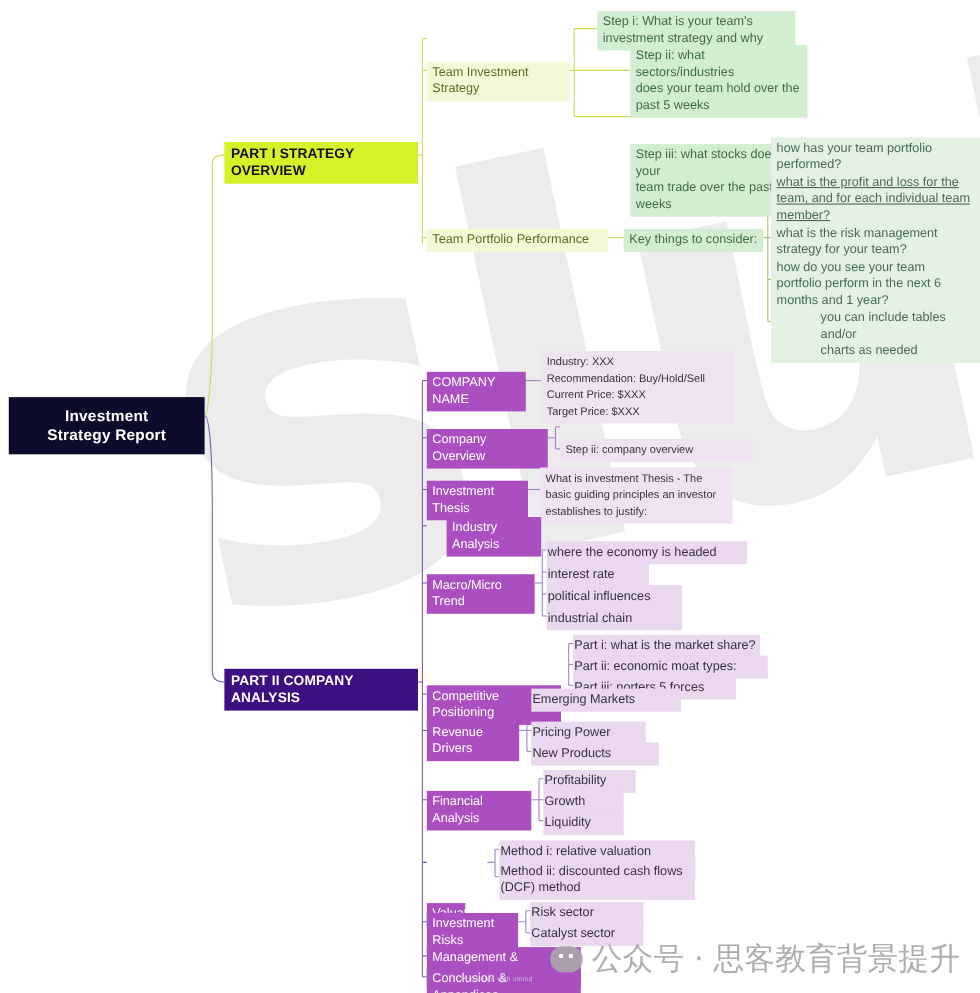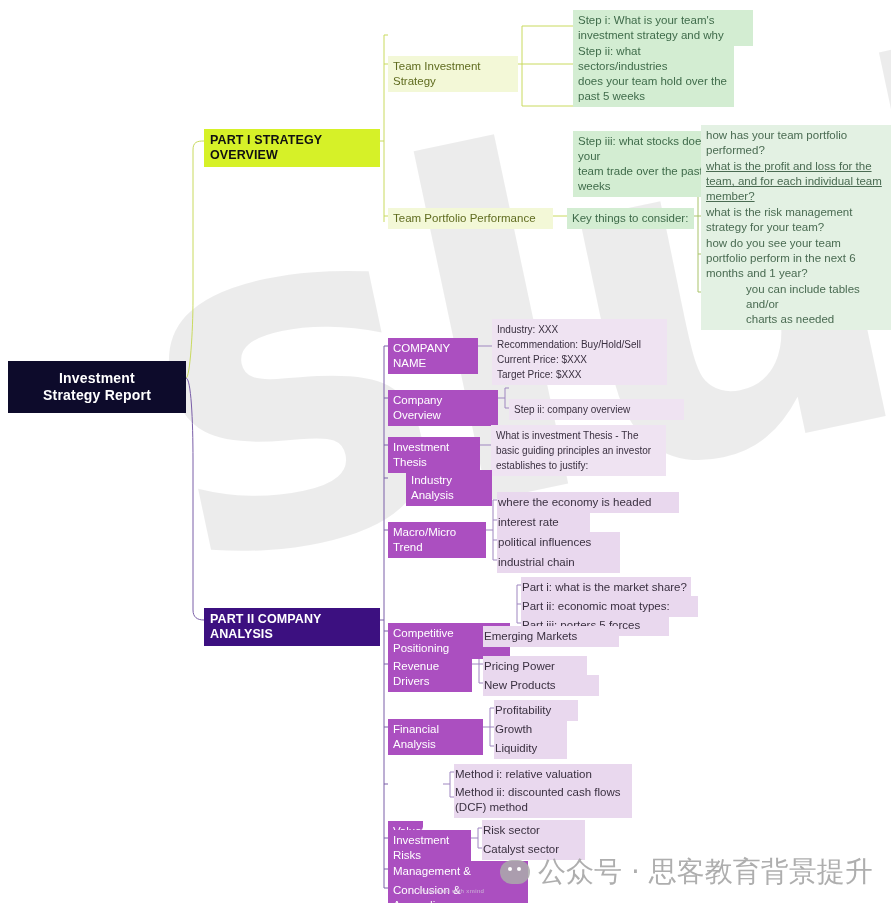--- a/index.html
+++ b/index.html
@@ -210,21 +210,21 @@
     </g>
   </svg>
 
   <div class="node root">Investment
 Strategy Report</div>
 
   <div class="node part1">PART I STRATEGY OVERVIEW</div>
 
   <div class="node l2y" style="left:388px;top:56px;width:130px;">Team Investment Strategy</div>
 
-  <div class="node l3g" style="left:573px;top:10px;width:180px;">Step i: What is your team's
+  <div class="node l3g" style="left:543px;top:10px;width:180px;">Step i: What is your team's
 investment strategy and why</div>
   <div class="node l3g" style="left:573px;top:41px;width:161px;">Step ii: what sectors/industries
 does your team hold over the
 past 5 weeks</div>
   <div class="node l3g" style="left:573px;top:89px;width:156px;margin-top:42px;">Step iii: what stocks does your
 team trade over the past 5 weeks</div>
 
   <div class="node l2y" style="left:388px;top:208px;width:165px;">Team Portfolio Performance</div>
 
   <div class="node l3g" style="left:567px;top:208px;width:127px;">Key things to consider:</div>

